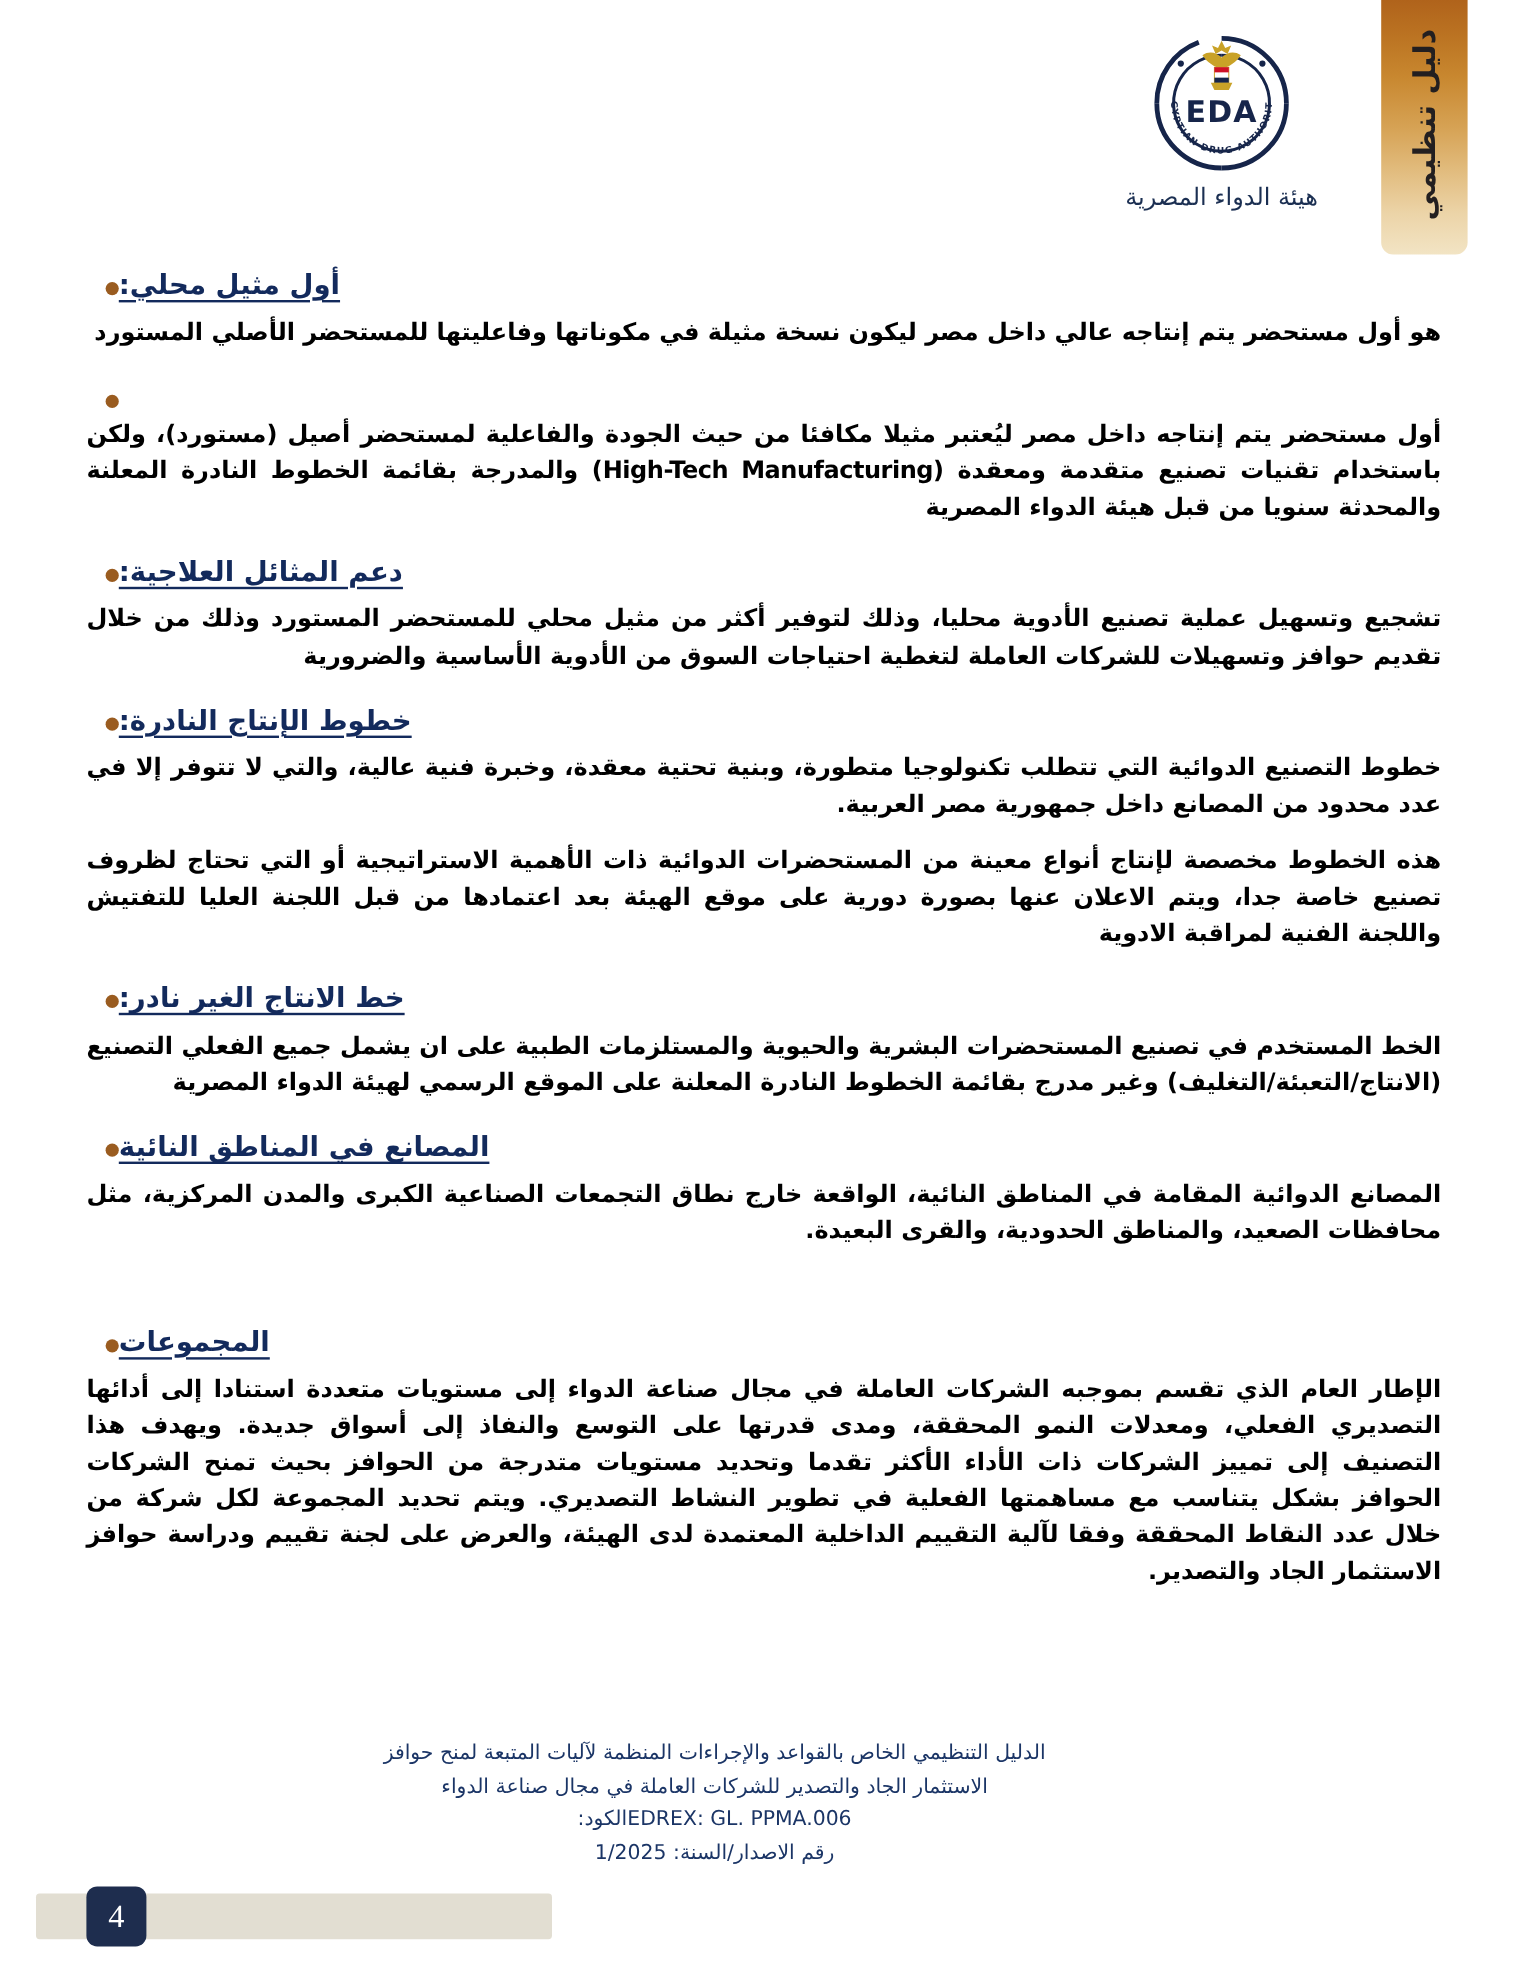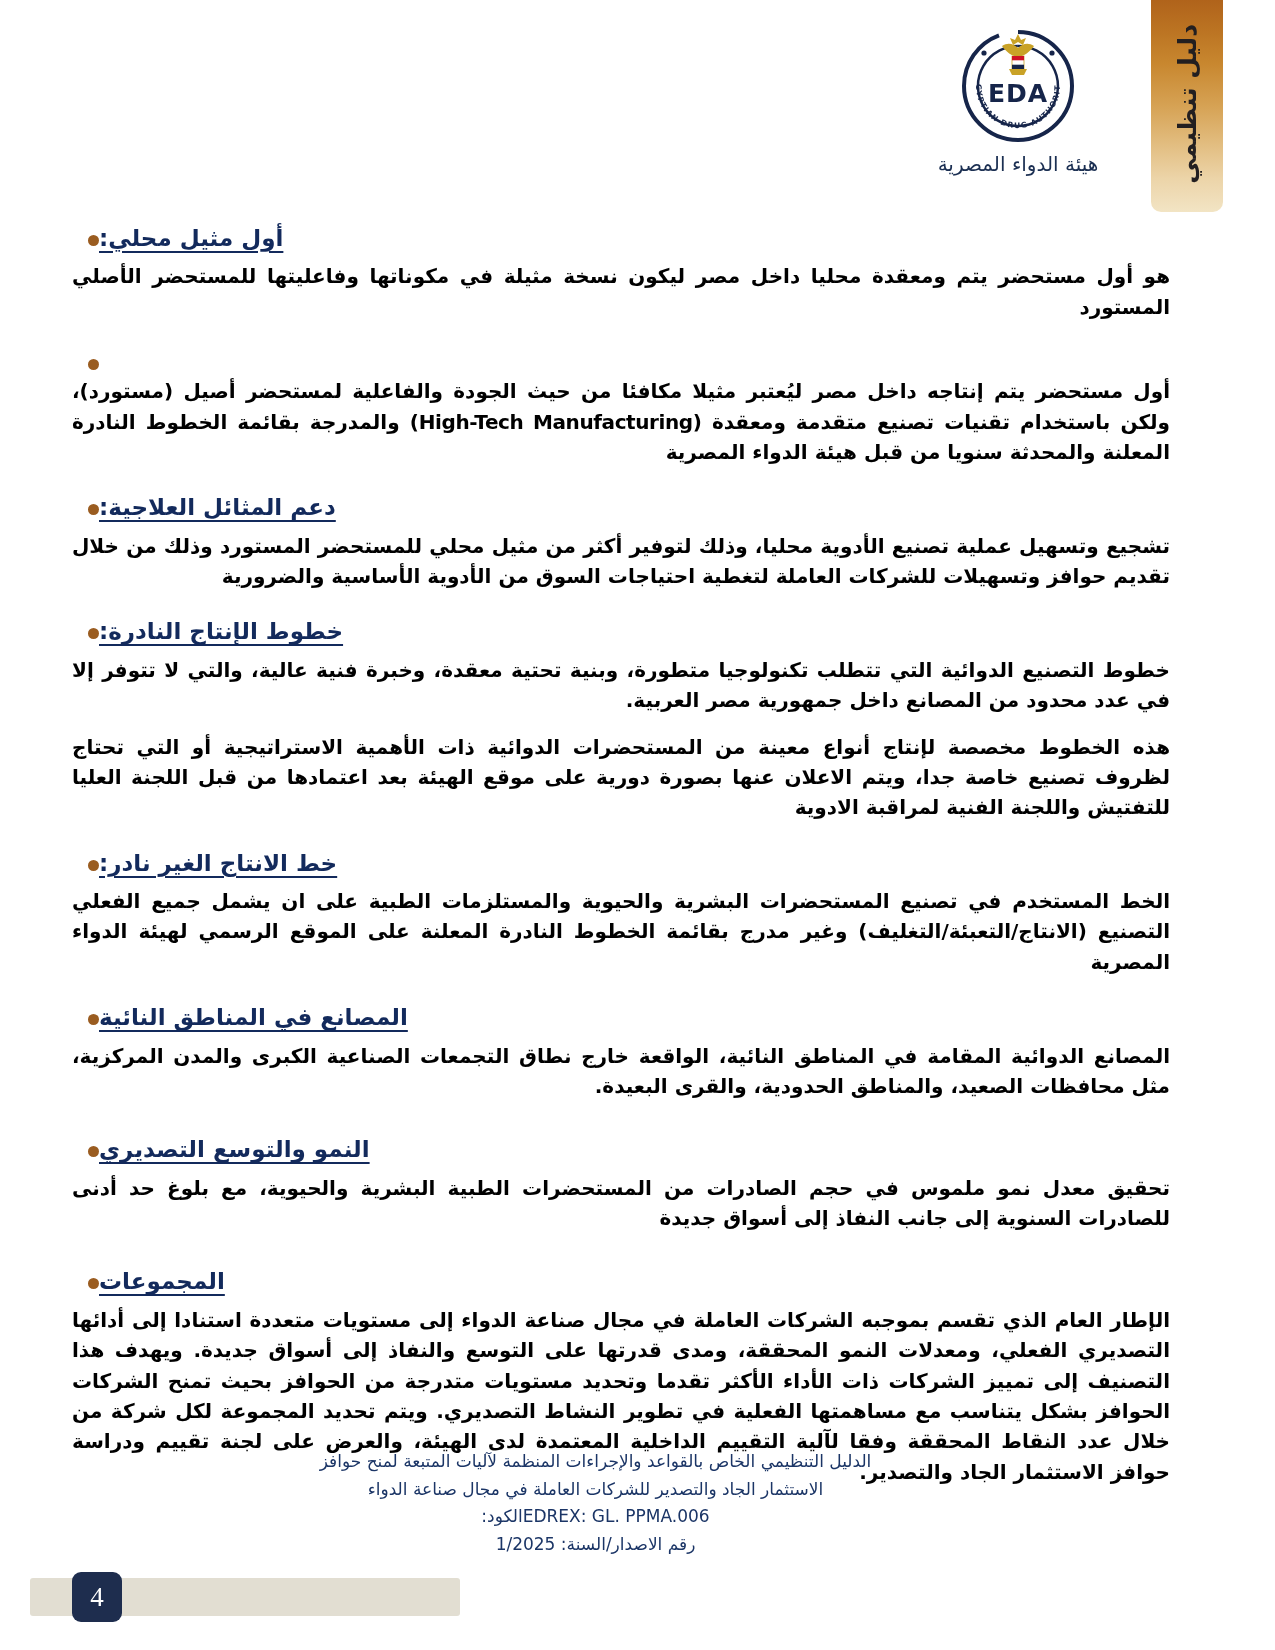--- a/index.html
+++ b/index.html
@@ -84,21 +84,21 @@
     letter-spacing: -0.5px;
     font-family: "DejaVu Sans", "Liberation Sans", sans-serif;
   }
 
   
   .content {
     position: absolute;
     top: 222px;
     right: 0;
     left: 0;
-    padding: 0 93px 0 72px;
+    padding: 0 62px 0 72px;
   }
 
   .section { margin-bottom: 2px; }
 
   .sec-head-row {
     display: flex;
     flex-direction: row-reverse;
     justify-content: flex-start;
     align-items: flex-start;
     margin-bottom: 3px;
@@ -237,21 +237,21 @@
     </div>
   </div>
 
   <div class="content">
 
     <div class="section">
       <div class="sec-head-row">
         <span class="bullet-dot"></span>
         <span class="sec-title">أول مثيل محلي:</span>
       </div>
-      <p class="sec-body">هو أول مستحضر يتم ومعقدة محليا داخل مصر ليكون نسخة مثيلة في مكوناتها وفاعليتها للمستحضر الأصلي المستورد</p>
+      <p class="sec-body">هو أول مستحضر يتم إنتاجه عالي داخل مصر ليكون نسخة مثيلة في مكوناتها وفاعليتها للمستحضر الأصلي المستورد</p>
     </div>
 
     <div class="gap-md"></div>
 
     <div class="section">
       <div class="sec-head-row">
         <span class="bullet-dot"></span>
       </div>
       <p class="sec-body">أول مستحضر يتم إنتاجه داخل مصر ليُعتبر مثيلا مكافئا من حيث الجودة والفاعلية لمستحضر أصيل (مستورد)، ولكن باستخدام تقنيات تصنيع متقدمة ومعقدة (High-Tech Manufacturing) والمدرجة بقائمة الخطوط النادرة المعلنة والمحدثة سنويا من قبل هيئة الدواء المصرية</p>
     </div>
@@ -292,27 +292,20 @@
     <div class="section">
       <div class="sec-head-row">
         <span class="bullet-dot"></span>
         <span class="sec-title">المصانع في المناطق النائية</span>
       </div>
       <p class="sec-body">المصانع الدوائية المقامة في المناطق النائية، الواقعة خارج نطاق التجمعات الصناعية الكبرى والمدن المركزية، مثل محافظات الصعيد، والمناطق الحدودية، والقرى البعيدة.</p>
     </div>
 
     <div class="gap-lg"></div>
 
-    <div class="section">
-      <div class="sec-head-row">
-        <span class="bullet-dot"></span>
-        <span class="sec-title">النمو والتوسع التصديري</span>
-      </div>
-      <p class="sec-body">تحقيق معدل نمو ملموس في حجم الصادرات من المستحضرات الطبية البشرية والحيوية، مع بلوغ حد أدنى للصادرات السنوية إلى جانب النفاذ إلى أسواق جديدة</p>
-    </div>
 
     <div class="gap-lg"></div>
 
     <div class="section">
       <div class="sec-head-row">
         <span class="bullet-dot"></span>
         <span class="sec-title">المجموعات</span>
       </div>
       <p class="sec-body">الإطار العام الذي تقسم بموجبه الشركات العاملة في مجال صناعة الدواء إلى مستويات متعددة استنادا إلى أدائها التصديري الفعلي، ومعدلات النمو المحققة، ومدى قدرتها على التوسع والنفاذ إلى أسواق جديدة. ويهدف هذا التصنيف إلى تمييز الشركات ذات الأداء الأكثر تقدما وتحديد مستويات متدرجة من الحوافز بحيث تمنح الشركات الحوافز بشكل يتناسب مع مساهمتها الفعلية في تطوير النشاط التصديري. ويتم تحديد المجموعة لكل شركة من خلال عدد النقاط المحققة وفقا لآلية التقييم الداخلية المعتمدة لدى الهيئة، والعرض على لجنة تقييم ودراسة حوافز الاستثمار الجاد والتصدير.</p>
     </div>

